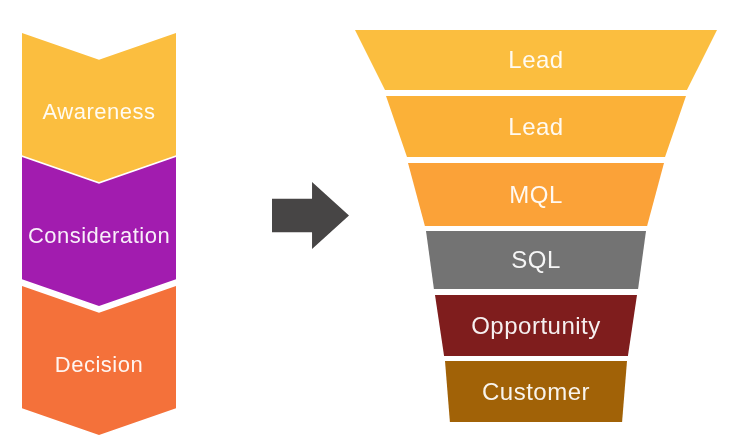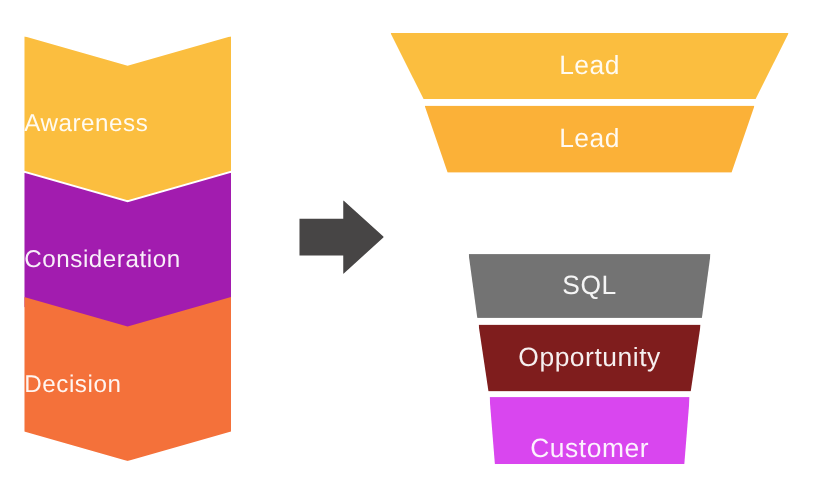--- a/index.html
+++ b/index.html
@@ -13,32 +13,32 @@
     width: 750px;
     height: 441px;
     background: #ffffff;
     overflow: hidden;
   }
 
   
   .chevron {
     position: absolute;
     left: 22px;
-    width: 188px;
+    width: 154px;
     height: 149px;
     clip-path: polygon(0 0, 50% 18%, 100% 0, 100% 82%, 50% 100%, 0 82%);
     display: flex;
     align-items: center;
-    justify-content: flex-start;
+    justify-content: center;
     padding-top: 8px;
     box-sizing: border-box;
   }
   .chevron-1 { top: 33px; }
   .chevron-2 { top: 157px; }
-  .chevron-3 { top: 270px; }
+  .chevron-3 { top: 286px; }
   .chevron .stage-label {
     color: rgba(255,255,255,0.93);
     font-size: 22px;
     letter-spacing: 0.5px;
   }
 
   
   .big-arrow {
     position: absolute;
     left: 272px;
@@ -90,23 +90,26 @@
   </div>
 
   <div class="big-arrow" style="background: rgb(71, 69, 69);"></div>
 
   <div class="band band-1" style="background: rgb(251, 190, 63);">
     <span class="stage-label">Lead</span>
   </div>
   <div class="band band-2" style="background: rgb(251, 177, 56);">
     <span class="stage-label">Lead</span>
   </div>
+  <div class="band band-3" style="background: rgb(251, 162, 56);">
+    <span class="stage-label">MQL</span>
+  </div>
   <div class="band band-4" style="background: #737373;">
     <span class="stage-label">SQL</span>
   </div>
   <div class="band band-5" style="background: #7f1d1d;">
     <span class="stage-label">Opportunity</span>
   </div>
-  <div class="band band-6" style="background: #d946ef; align-items: flex-end;">
+  <div class="band band-6" style="background: #a16207;">
     <span class="stage-label">Customer</span>
   </div>
 
 </div>
 
 </body></html>

